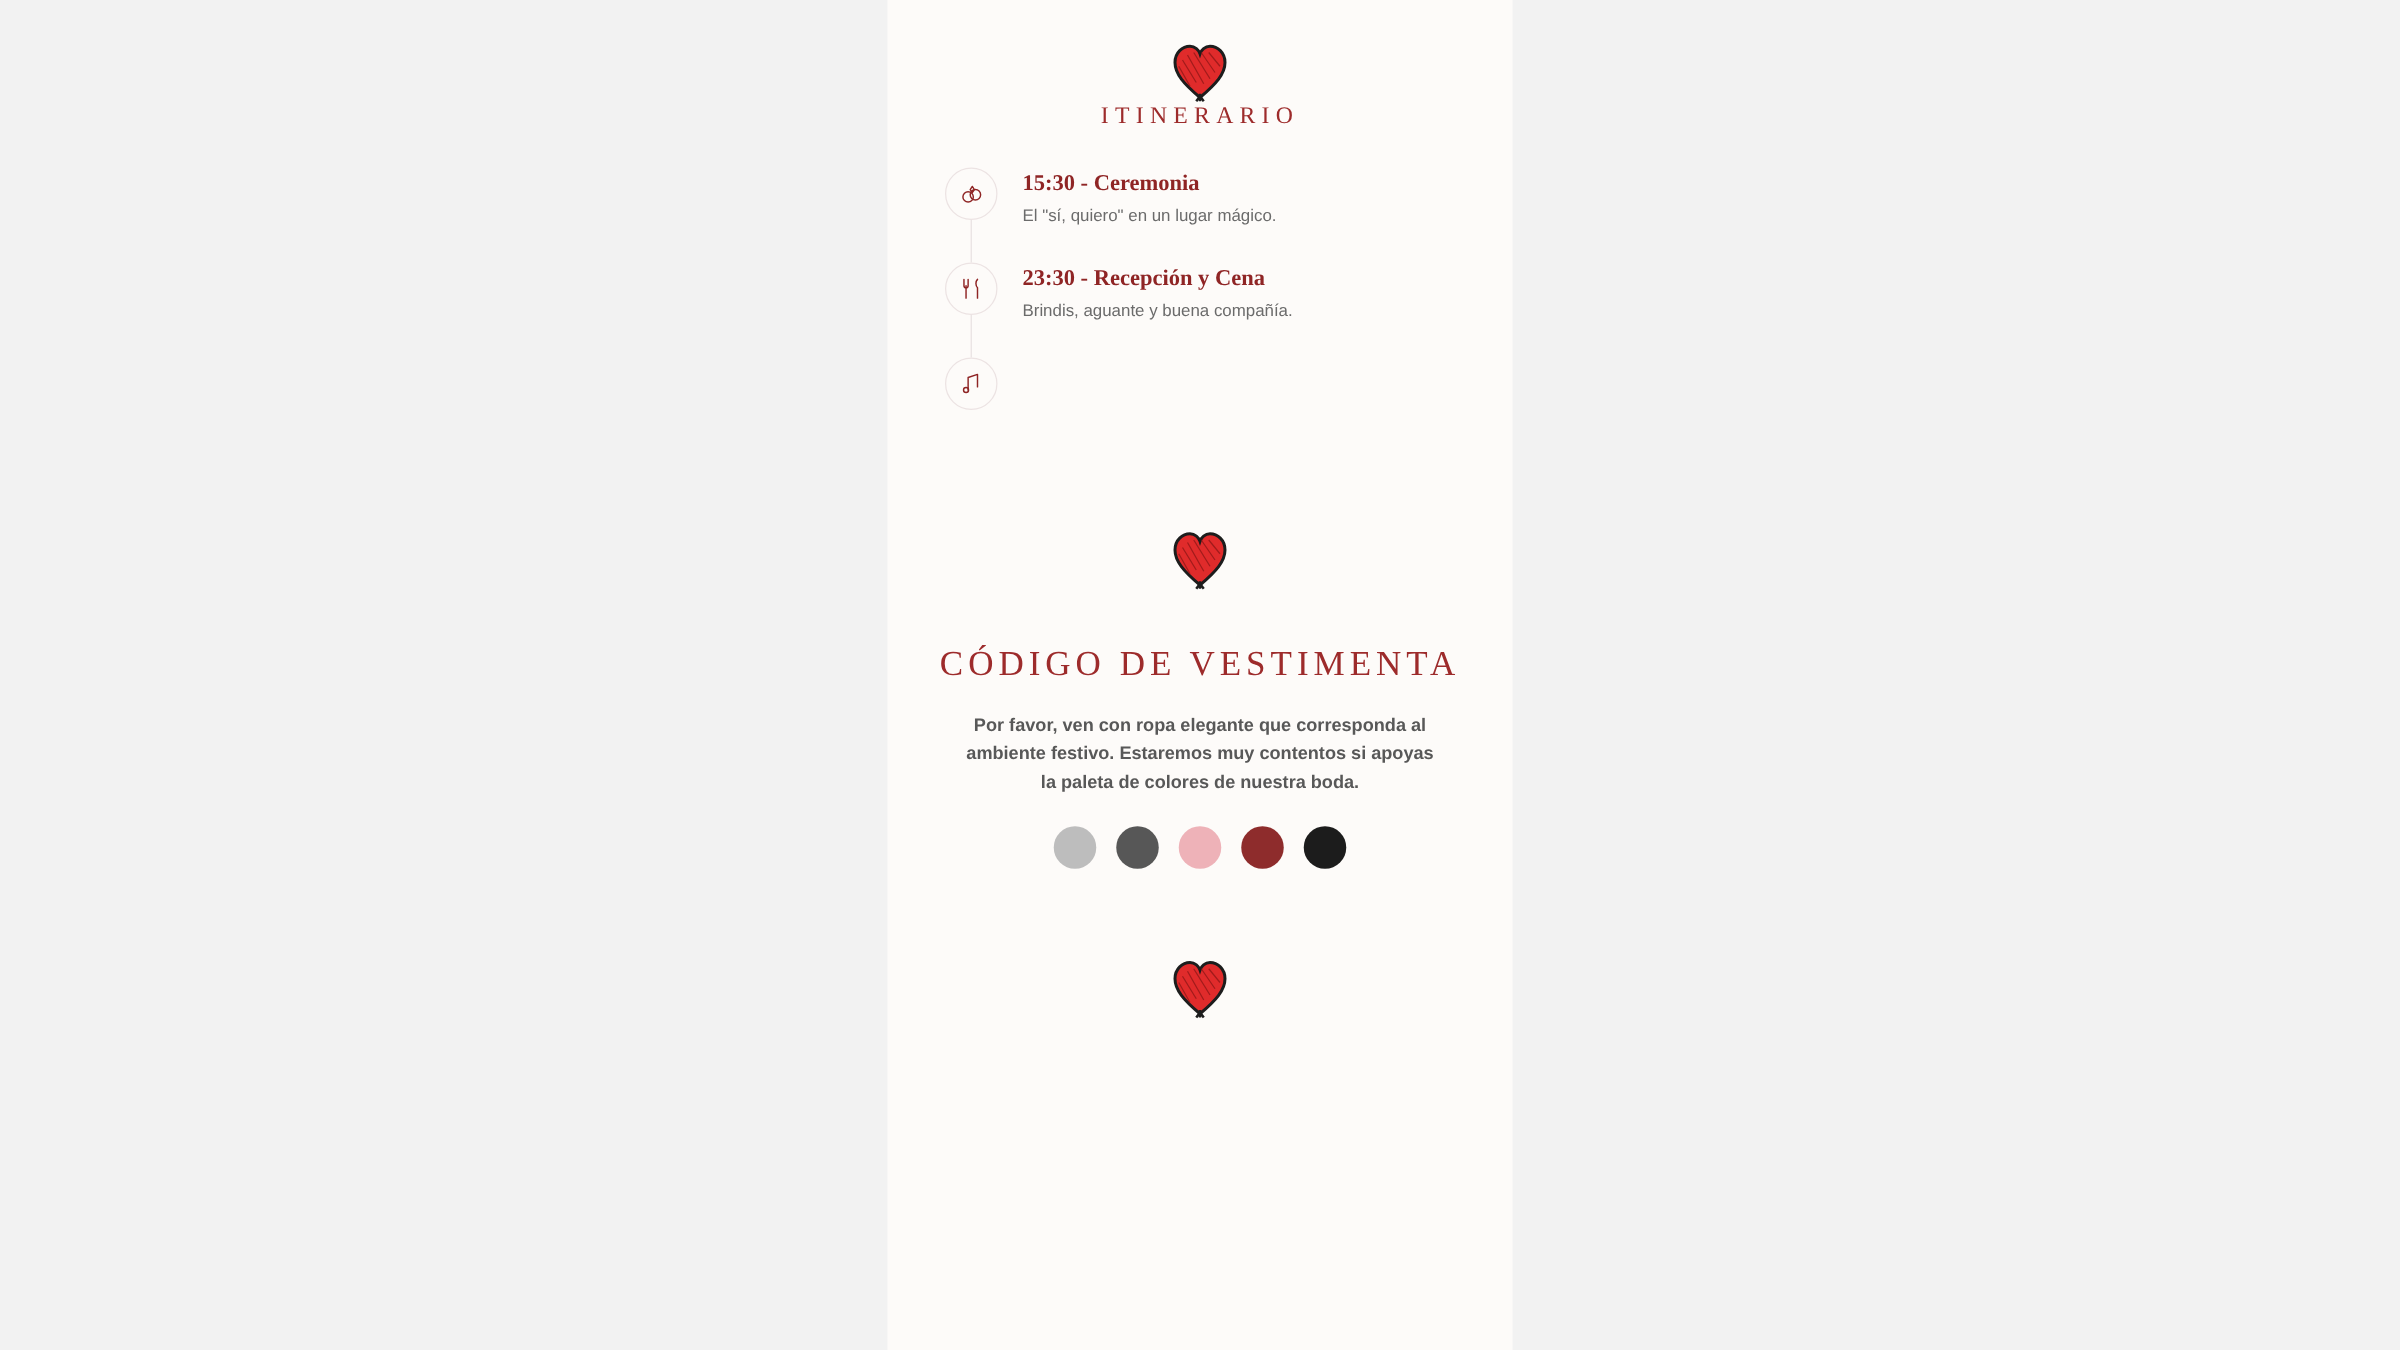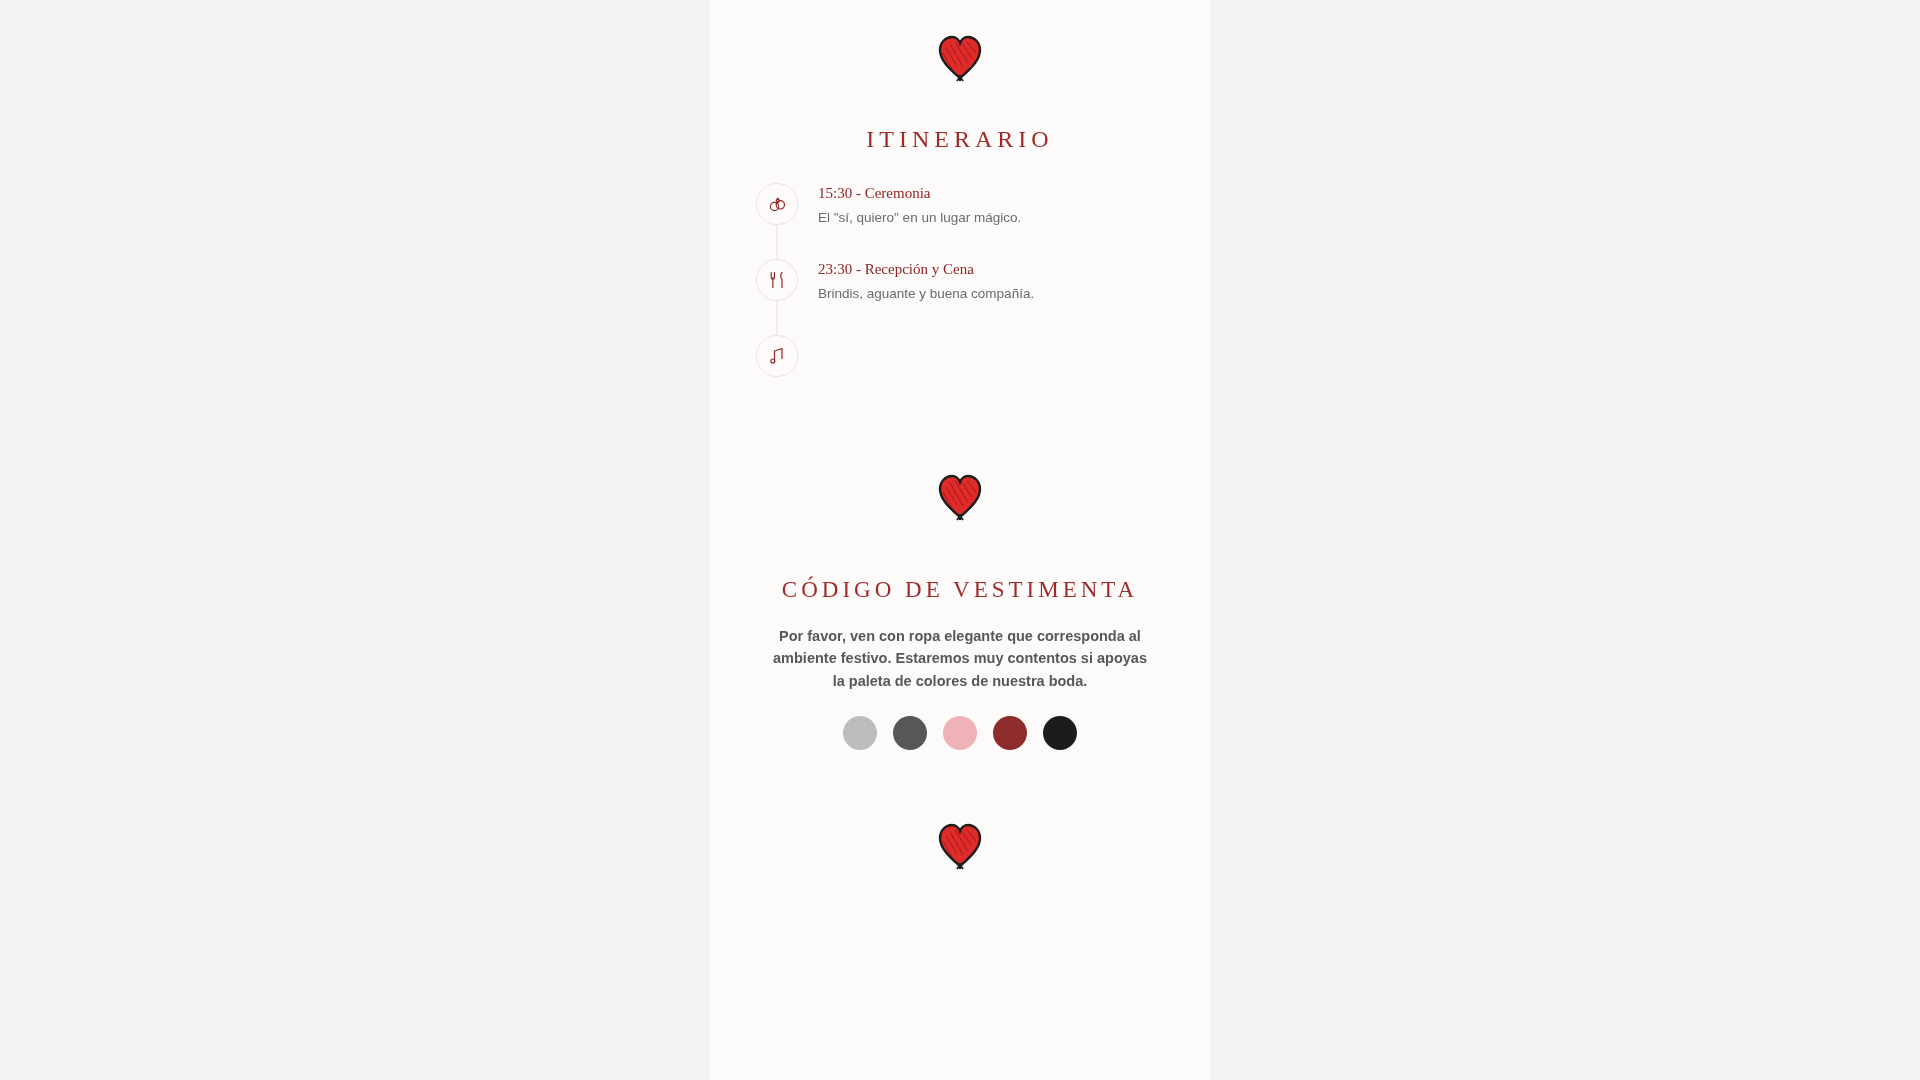--- a/index.html
+++ b/index.html
@@ -41,28 +41,27 @@
 
   
   .section-title {
     text-align: center;
     font-family: "Liberation Serif", serif;
     color: #9d2b2b;
     letter-spacing: 4px;
     font-weight: 400;
   }
   .title-itinerario {
-    font-size: 24px;
+    font-size: 19px;
     letter-spacing: 5px;
+  }
+  .title-dress {
+    font-size: 28px;
+    letter-spacing: 4px;
     margin-top: 44px;
-  }
-  .title-dress {
-    font-size: 23px;
-    letter-spacing: 4px;
-    margin-top: 56px;
   }
 
   
   .timeline {
     margin: 30px 0 0 0;
     padding: 0 0 0 20px;
     position: relative;
   }
   .tl-item {
     position: relative;
@@ -100,24 +99,24 @@
     transform: translateX(-0.5px);
     z-index: 1;
   }
   .tl-item:last-child .tl-line { display: none; }
   .tl-body {
     padding-left: 18px;
     padding-top: 2px;
   }
   .tl-time {
     font-family: "Liberation Serif", serif;
-    font-size: 15px;
+    font-size: 18px;
     color: #8f2525;
     margin: 0 0 7px 0;
-    font-weight: 400;
+    font-weight: 700;
   }
   .tl-desc {
     font-family: "Liberation Sans", sans-serif;
     font-size: 13.5px;
     color: #6b6b6b;
     margin: 0;
     line-height: 1.3;
   }
 
   

